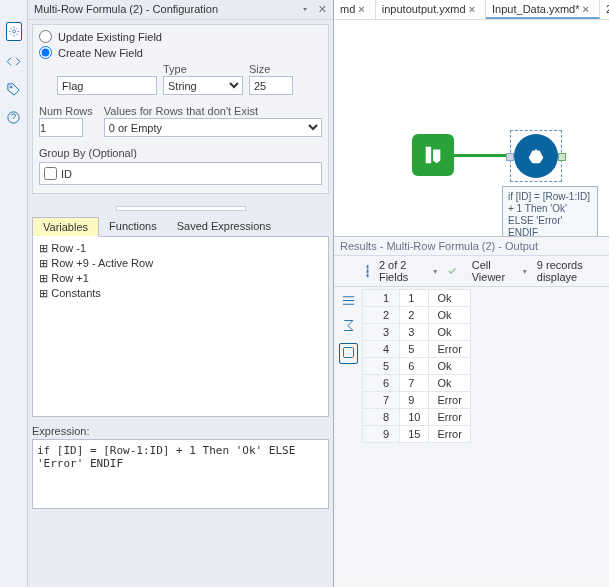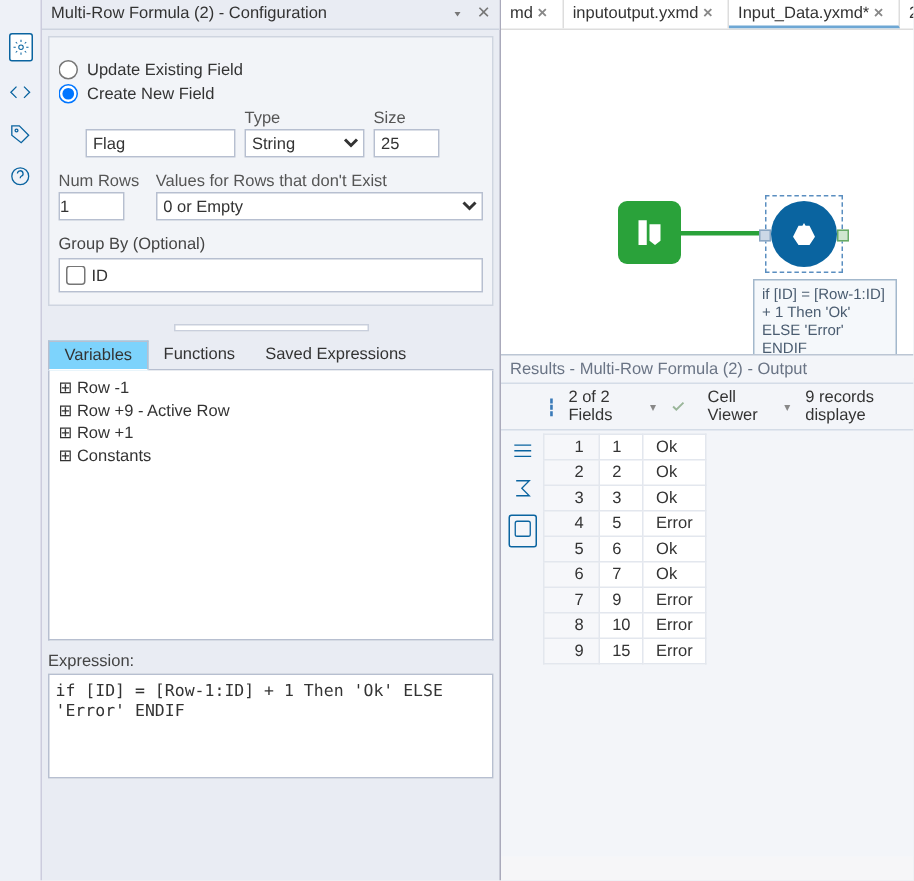--- a/index.html
+++ b/index.html
@@ -6,37 +6,37 @@
 body{width:609px;height:587px;background:#f6f6f8;position:relative;overflow:hidden}
 .left-panel{position:absolute;left:0;top:0;width:334px;height:587px;background:#e9ecf3;border-right:1px solid #aab;display:flex}
 .left-rail{width:28px;background:#eef1f7;border-right:1px solid #ccd;padding-top:22px;display:flex;flex-direction:column;align-items:center;gap:12px}
 .rail-icon{width:16px;height:16px;display:flex;align-items:center;justify-content:center}
 .rail-icon svg{width:15px;height:15px;stroke:#0a64a0;fill:none;stroke-width:1.4}
 .rail-icon.sel{border:1px solid #0a64a0;border-radius:2px;padding:1px}
 .config{flex:1;display:flex;flex-direction:column}
 .title-bar{height:20px;line-height:20px;padding:0 6px;background:#e9ecf3;border-bottom:1px solid #cdd3df;color:#555;display:flex;align-items:flex-end;justify-content:space-between}
 .title-bar .tr{display:flex;gap:8px;align-items:center}
 .pin{width:10px;height:10px;fill:#777}
-.form{background:#f2f4f8;border:1px solid #cfd5e0;margin:4px 4px 6px 4px;padding:12px 6px 8px 6px}
+.form{background:#f2f4f8;border:1px solid #cfd5e0;margin:4px 4px 6px 4px;padding:2px 6px 8px 6px}
 .radio-row{display:flex;align-items:center;margin:3px 0}
 .radio-row input{margin-right:6px}
 .field-row{display:flex;align-items:flex-end;margin-top:4px;gap:6px;padding-left:18px}
 .field-col{display:flex;flex-direction:column}
 .field-col label{margin-bottom:1px;color:#555}
 .txt{border:1px solid #b7bfd0;background:#fff;height:19px;padding:0 4px}
 .sel{border:1px solid #b7bfd0;background:#fff;height:19px}
 .row2{display:flex;gap:11px;margin-top:10px}
 .numrows input[type=number]{width:44px;height:19px;border:1px solid #b7bfd0}
 .group-lbl{margin-top:10px;color:#444}
 .group-box{background:#fff;border:1px solid #b7bfd0;margin-top:3px;padding:4px}
 .cb{display:flex;align-items:center;gap:4px}
 .prog{height:5px;background:#fff;border:1px solid #c9cfdc;width:130px;margin:6px auto}
 .tabs{display:flex;border-bottom:1px solid #b7bfd0;margin:0 4px}
 .tab{padding:3px 10px;color:#333}
-.tab.active{border:1px solid #b7bfd0;border-bottom:1px solid #fff;background:#7dd3fc;margin-bottom:-1px}
+.tab.active{border:1px solid #b7bfd0;border-bottom:1px solid #fff;background:#fef9c3;margin-bottom:-1px}
 .tree{background:#fff;border:1px solid #b7bfd0;margin:0 4px;height:180px;padding:4px;border-top:none}
 .tree-item{padding:1px 0 1px 2px}
 .expr-lbl{margin:8px 4px 2px 4px;color:#444}
 .expr-box{background:#fff;border:1px solid #b7bfd0;margin:0 4px 4px 4px;height:70px;padding:4px;font-family:Consolas,monospace;font-size:11px;white-space:pre-wrap}
 .tabs-strip{height:20px;background:#fff;border-bottom:1px solid #ddd;display:flex;align-items:flex-end;overflow:hidden}
 .ftab{padding:0 6px;height:19px;line-height:19px;border-right:1px solid #ddd;white-space:nowrap}
 .ftab.active{border-bottom:2px solid #6ea7d4}
 .ftab .x{color:#888;margin-right:4px;font-weight:bold}
 .canvas{position:absolute;left:334px;top:20px;width:275px;height:232px;background:#fff}
 .tool-in{position:absolute;left:78px;top:114px;width:42px;height:42px;background:#2aa23a;border-radius:6px;display:flex;align-items:center;justify-content:center}

